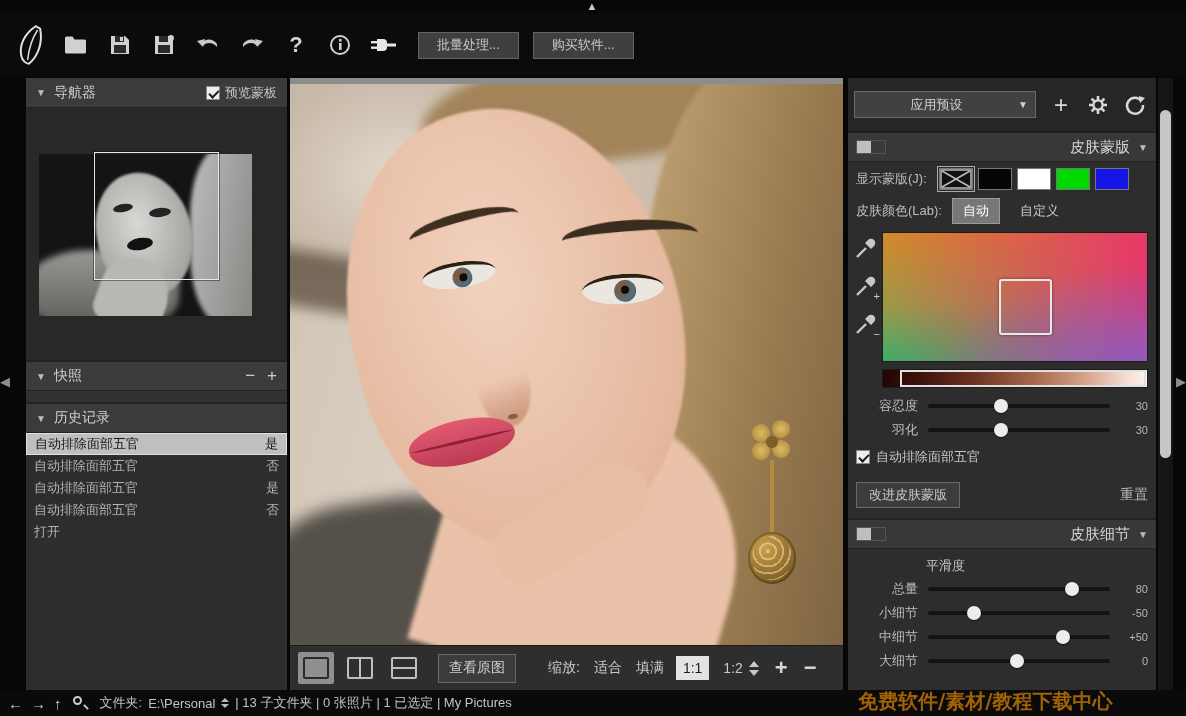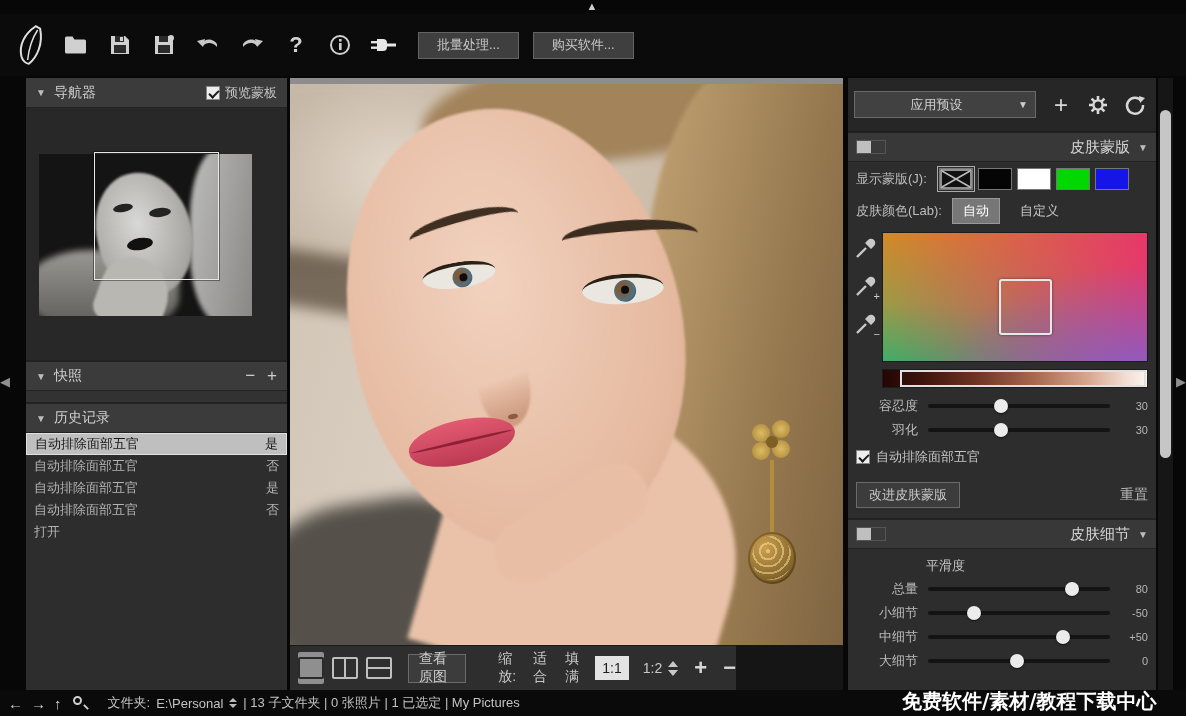--- a/index.html
+++ b/index.html
@@ -70,21 +70,21 @@
   .p-nostril { width:10px; height:5px; background:#8d5a44; border-radius:50%; }
   .p-lips { left:118px; top:336px; width:108px; height:44px; background:linear-gradient(#e25a72,#bb3a52); border-radius:48% 52% 50% 50%; transform:rotate(-13deg); }
   .p-lipline { left:120px; top:356px; width:104px; height:3px; background:#8e2136; border-radius:50%; transform:rotate(-13deg); }
   .p-fingers { left:196px; top:408px; width:170px; height:64px; background:#e8bfa5; border-radius:34px; transform:rotate(-32deg); filter:blur(1.5px); }
   .p-ear-petal { width:18px; height:18px; background:radial-gradient(#ddbb66,#a98434); border-radius:50%; }
   .p-ear-center { left:476px; top:352px; width:12px; height:12px; background:#7e5f24; border-radius:50%; }
   .p-ear-strand { left:480px; top:376px; width:4px; height:74px; background:#b08e3e; }
   .p-ear-ball { left:458px; top:448px; width:48px; height:52px; border-radius:50%; background:radial-gradient(circle at 35% 30%, #cda050, #8a6a2e 60%, #5c441c); box-shadow:inset 0 0 0 2px rgba(60,42,10,.4); }
   .p-ear-ball:after { content:""; position:absolute; inset:4px; border-radius:50%; background:repeating-radial-gradient(circle at 40% 35%, rgba(255,230,160,.5) 0 2px, rgba(0,0,0,0) 2px 7px); }
 
-  .view-bar { position:absolute; left:0; bottom:0; width:446px; height:45px; background:#2e2e2e; border-top:1px solid #1a1a1a; display:flex; align-items:center; }
+  .view-bar { position:absolute; left:0; bottom:0; width:553px; height:45px; background:#2e2e2e; border-top:1px solid #1a1a1a; display:flex; align-items:center; }
   .layout-btn { width:36px; height:32px; margin-left:8px; display:flex; align-items:center; justify-content:center; cursor:pointer; border-radius:2px; }
   .layout-btn.sel { background:#8f8f8f; }
   .lb-box { width:26px; height:22px; border:2px solid #bfbfbf; border-radius:2px; }
   .layout-btn.sel .lb-box { border-color:#2a2a2a; }
   .lb-box.v { display:flex; } .lb-box.v i { flex:1; border-right:2px solid #bfbfbf; } .lb-box.v i:last-child { border-right:none; }
   .lb-box.h { display:flex; flex-direction:column; } .lb-box.h i { flex:1; border-bottom:2px solid #bfbfbf; } .lb-box.h i:last-child { border-bottom:none; }
   .vb-btn { margin-left:16px; height:29px; padding:0 10px; border:1px solid #6a6a6a; background:#3c3c3c; color:#cfcfcf; font-size:14px; display:flex; align-items:center; cursor:pointer; }
   .vb-label { margin-left:32px; color:#c9c9c9; font-size:14px; }
   .vb-opt { margin-left:14px; color:#c9c9c9; font-size:14px; cursor:pointer; }
   .vb-opt.box-sel { background:#e3e3e3; color:#1c1c1c; padding:4px 7px; margin-left:12px; }
@@ -141,21 +141,21 @@
 
   .scrollbar { position:absolute; left:1158px; top:78px; width:15px; height:612px; background:#161616; }
   .scroll-thumb { position:absolute; left:2px; top:32px; width:11px; height:348px; background:#c6c6c6; border-radius:6px; cursor:grab; }
 
   
   .status-bar { position:absolute; left:0; top:690px; width:1186px; height:26px; background:#0a0a0a; display:flex; align-items:center; color:#c3c3c3; font-size:13px; }
   .sb-ic { margin-left:8px; font-size:15px; color:#cfcfcf; cursor:pointer; }
   .sb-mag { margin-left:10px; width:16px; height:16px; position:relative; cursor:pointer; }
   .sb-mag i { position:absolute; left:1px; top:1px; width:9px; height:9px; border:2px solid #cfcfcf; border-radius:50%; }
   .sb-mag s { position:absolute; left:11px; top:11px; width:6px; height:2px; background:#cfcfcf; transform:rotate(45deg); }
-  .sb-text { margin-left:20px; display:flex; align-items:center; gap:6px; }
+  .sb-text { margin-left:12px; display:flex; align-items:center; gap:6px; }
   .mini-spin { display:flex; flex-direction:column; gap:2px; }
   .mini-spin b { width:0; height:0; border-left:4px solid transparent; border-right:4px solid transparent; }
   .mini-spin b.up { border-bottom:4px solid #bbb; } .mini-spin b.dn { border-top:4px solid #bbb; }
 
   
   .wm1 { position:absolute; left:942px; top:666px; font-family:"Liberation Mono","DejaVu Sans Mono",monospace; font-size:16px; font-weight:bold; letter-spacing:1px; }
   .wm2 { position:absolute; left:858px; top:688px; font-size:20px; font-weight:bold; font-family:"DejaVu Serif","Liberation Serif",serif; }
 </style>
 </head>
 <body>
@@ -529,15 +529,15 @@
       <span>文件夹:</span>
       <span>E:\Personal</span>
       <span class="mini-spin">
           <b class="up"></b>
           <b class="dn"></b>
         </span>
       <span>| 13 子文件夹 | 0 张照片 | 1 已选定 | My Pictures</span>
     </span>
   </div>
 
-  <div class="wm2" style="color: #ffffff; margin-left: 44px;">免费软件/素材/教程下载中心</div>
+  <div class="wm2" style="color: #a16207;">免费软件/素材/教程下载中心</div>
 
 </div>
 
 </body></html>

